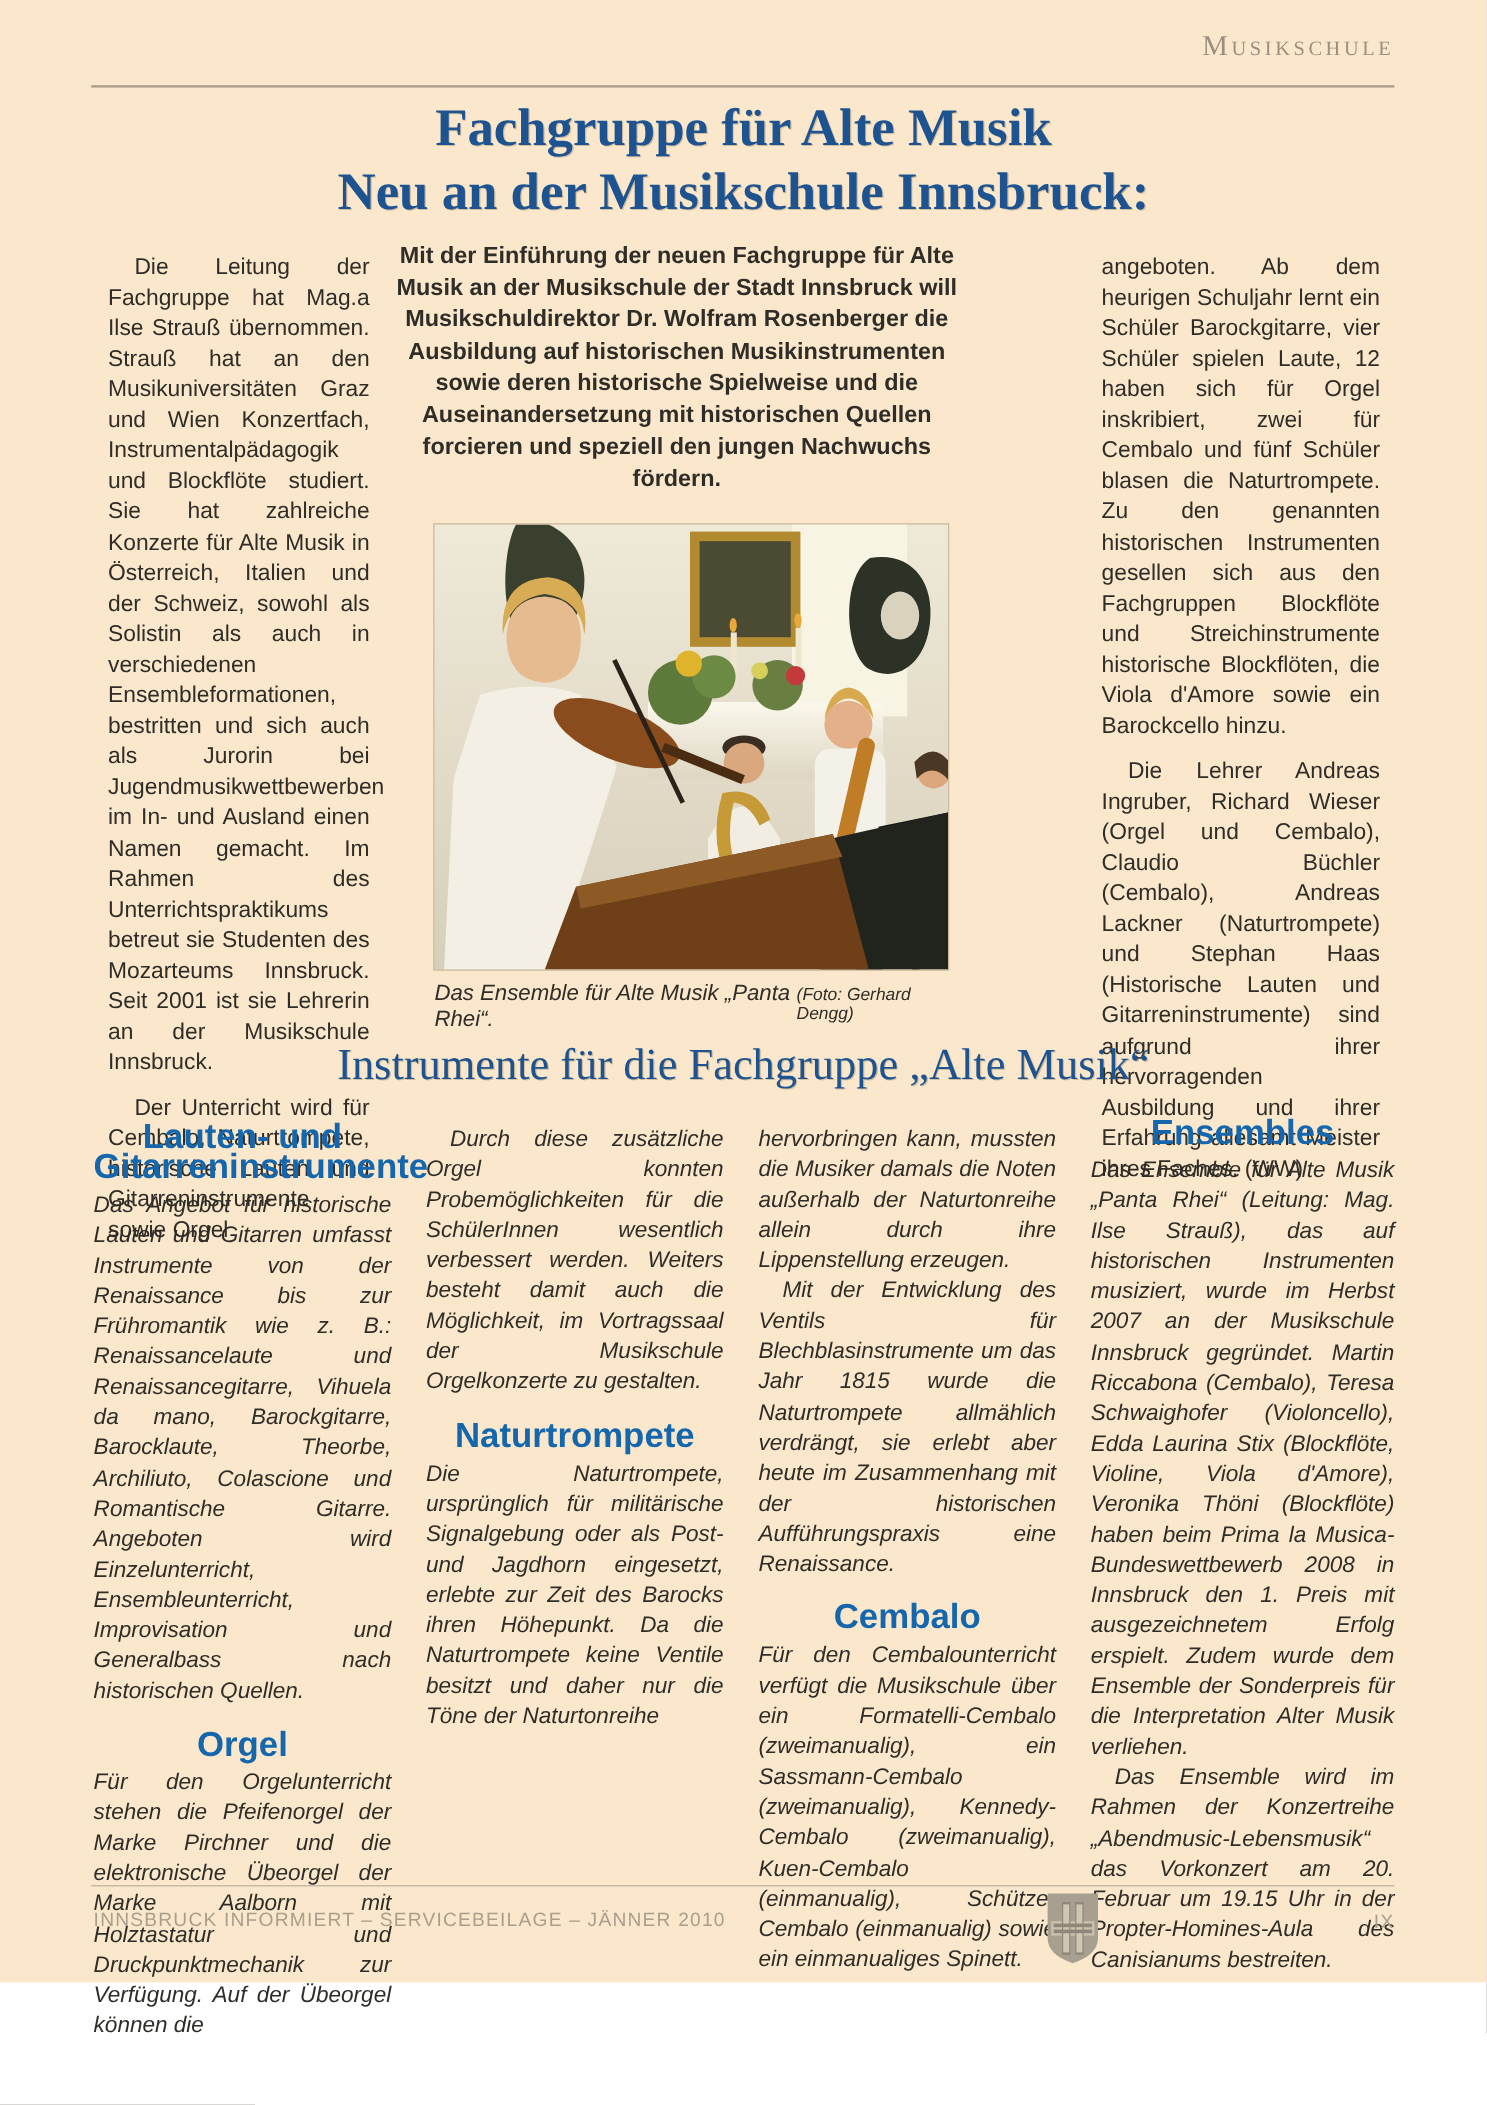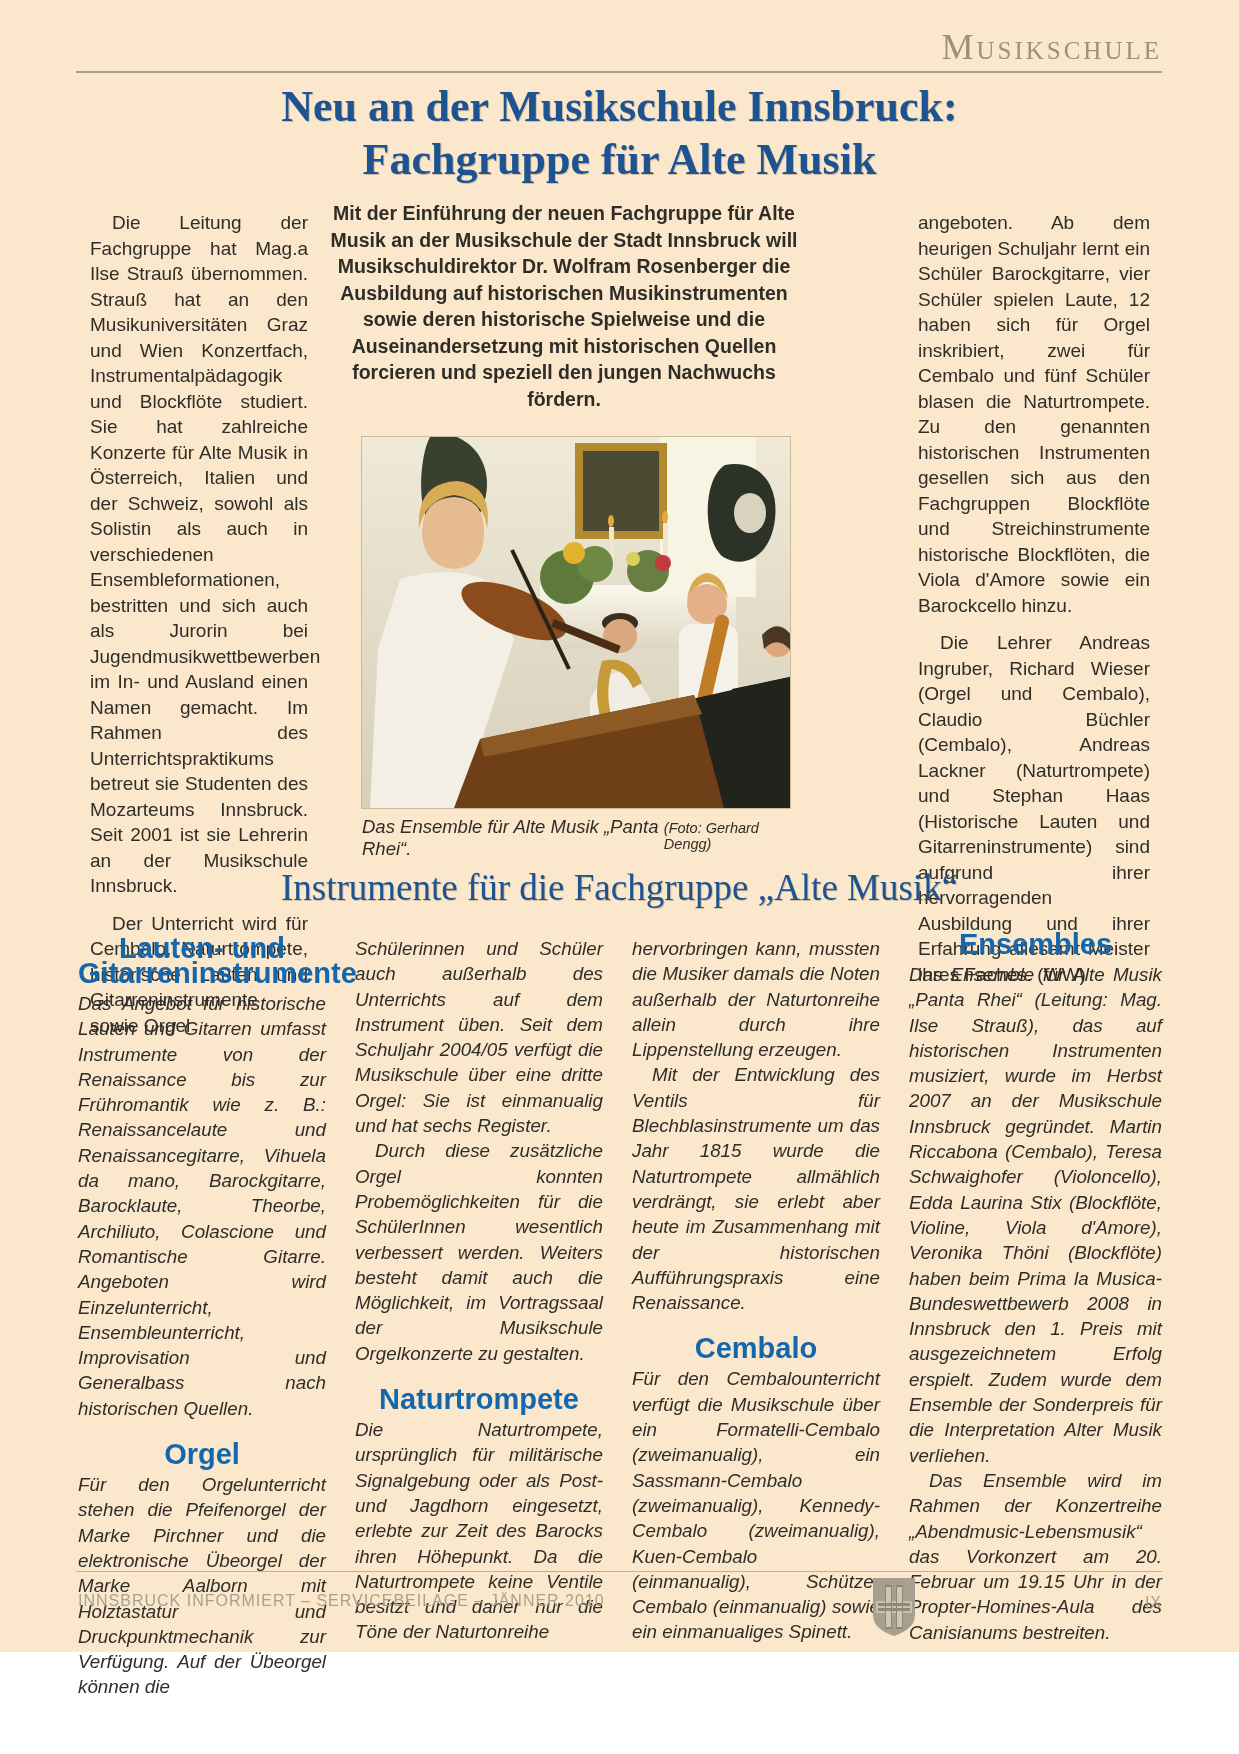--- a/index.html
+++ b/index.html
@@ -3,21 +3,21 @@
 <meta charset="utf-8">
 <style>
   html,body{margin:0;padding:0;}
   body{background:#888;font-family:"Liberation Sans",sans-serif;}
   .page{width:1239px;height:1754px;background:#ffffff;position:relative;margin:0 auto;overflow:hidden;}
   .sheet{position:absolute;left:0;top:0;width:1239px;height:1652px;background:#fbe8cc;}
 
   
   .kicker{position:absolute;top:26px;left:78px;width:1084px;text-align:right;
           font-family:"Liberation Serif",serif;font-variant:small-caps;letter-spacing:3px;
-          font-size:36px;color:#9a9080;}
+          font-size:24px;color:#9a9080;}
   .kicker-rule{position:absolute;top:71px;left:76px;width:1086px;height:2px;background:#a99f8c;}
 
   .main-title{position:absolute;top:80px;left:0;width:1239px;text-align:center;
           font-family:"Liberation Serif",serif;font-weight:700;color:#1c5390;
           font-size:44px;line-height:53px;text-shadow:1px 1px 0 rgba(90,60,20,0.25);}
 
   
   .body-col{position:absolute;font-size:19px;line-height:25.5px;color:#2f2d28;text-align:justify;hyphens:auto;}
   .body-col p{margin:12px;}
   .body-col p.ind{text-indent:22px;}
@@ -58,22 +58,22 @@
 </head>
 <body>
 
 <div class="page">
   <div class="sheet">
 
     <div class="kicker">Musikschule</div>
     <div class="kicker-rule"></div>
 
     <div class="main-title">
+      <div>Fachgruppe für Alte Musik</div>
       <div>Neu an der Musikschule Innsbruck:</div>
-      <div>Fachgruppe für Alte Musik</div>
     </div>
 
     <div class="body-col col-a">
       <p class="ind">Die Leitung der Fachgruppe hat Mag.a Ilse Strauß übernommen. Strauß hat an den Musikuniversitäten Graz und Wien Konzertfach, Instrumentalpädagogik und Blockflöte studiert. Sie hat zahlreiche Konzerte für Alte Musik in Österreich, Italien und der Schweiz, sowohl als Solistin als auch in verschiedenen Ensembleformationen, bestritten und sich auch als Jurorin bei Jugendmusikwettbewerben im In- und Ausland einen Namen gemacht. Im Rahmen des Unterrichtspraktikums betreut sie Studenten des Mozarteums Innsbruck. Seit 2001 ist sie Lehrerin an der Musikschule Innsbruck.</p>
       <p class="ind">Der Unterricht wird für Cembalo, Naturtrompete, historische Lauten und Gitarreninstrumente sowie Orgel</p>
     </div>
 
     <div class="intro">Mit der Einführung der neuen Fachgruppe für Alte Musik an der Musikschule der Stadt Innsbruck will Musikschuldirektor Dr. Wolfram Rosenberger die Ausbildung auf historischen Musikinstrumenten sowie deren historische Spielweise und die Auseinandersetzung mit historischen Quellen forcieren und speziell den jungen Nachwuchs fördern.</div>
 
     <div class="photo">
@@ -145,21 +145,20 @@
     <div class="section-title">Instrumente für die Fachgruppe „Alte Musik“</div>
 
     <div class="icol icol1">
       <h3 class="sub-head">Lauten- und Gitarreninstrumente</h3>
       <p>Das Angebot für historische Lauten und Gitarren umfasst Instrumente von der Renaissance bis zur Frühromantik wie z. B.: Renaissancelaute und Renaissancegitarre, Vihuela da mano, Barockgitarre, Barocklaute, Theorbe, Archiliuto, Colascione und Romantische Gitarre. Angeboten wird Einzelunterricht, Ensembleunterricht, Improvisation und Generalbass nach historischen Quellen.</p>
       <h3 class="sub-head spaced">Orgel</h3>
       <p>Für den Orgelunterricht stehen die Pfeifenorgel der Marke Pirchner und die elektronische Übeorgel der Marke Aalborn mit Holztastatur und Druckpunktmechanik zur Verfügung. Auf der Übeorgel können die</p>
     </div>
 
     <div class="icol icol2">
-      <p>Schülerinnen und Schüler auch außerhalb des Unterrichts auf dem Instrument üben. Seit dem Schuljahr 2004/05 verfügt die Musikschule über eine dritte Orgel: Sie ist einmanualig und hat sechs Register.</p>
       <p class="ind">Durch diese zusätzliche Orgel konnten Probemöglichkeiten für die SchülerInnen wesentlich verbessert werden. Weiters besteht damit auch die Möglichkeit, im Vortragssaal der Musikschule Orgelkonzerte zu gestalten.</p>
       <h3 class="sub-head spaced">Naturtrompete</h3>
       <p>Die Naturtrompete, ursprünglich für militärische Signalgebung oder als Post- und Jagdhorn eingesetzt, erlebte zur Zeit des Barocks ihren Höhepunkt. Da die Naturtrompete keine Ventile besitzt und daher nur die Töne der Naturtonreihe</p>
     </div>
 
     <div class="icol icol3">
       <p>hervorbringen kann, mussten die Musiker damals die Noten außerhalb der Naturtonreihe allein durch ihre Lippenstellung erzeugen.</p>
       <p class="ind">Mit der Entwicklung des Ventils für Blechblasinstrumente um das Jahr 1815 wurde die Naturtrompete allmählich verdrängt, sie erlebt aber heute im Zusammenhang mit der historischen Aufführungspraxis eine Renaissance.</p>
       <h3 class="sub-head spaced">Cembalo</h3>
       <p>Für den Cembalounterricht verfügt die Musikschule über ein Formatelli-Cembalo (zweimanualig), ein Sassmann-Cembalo (zweimanualig), Kennedy-Cembalo (zweimanualig), Kuen-Cembalo (einmanualig), Schütze-Cembalo (einmanualig) sowie ein einmanualiges Spinett.</p>

